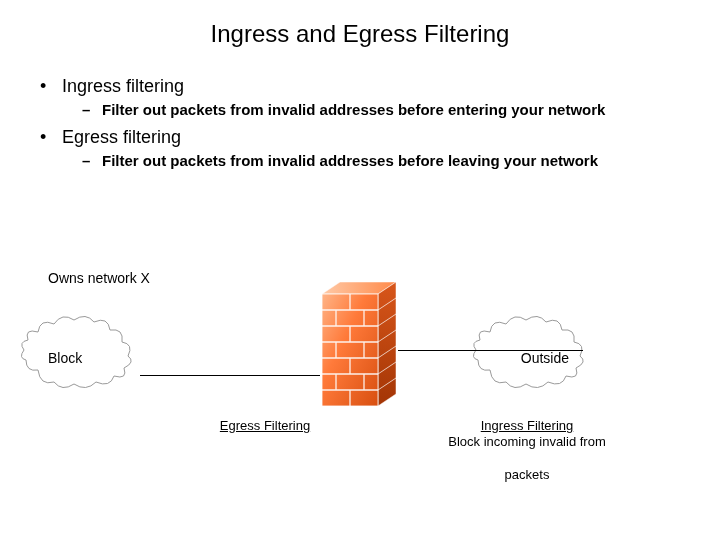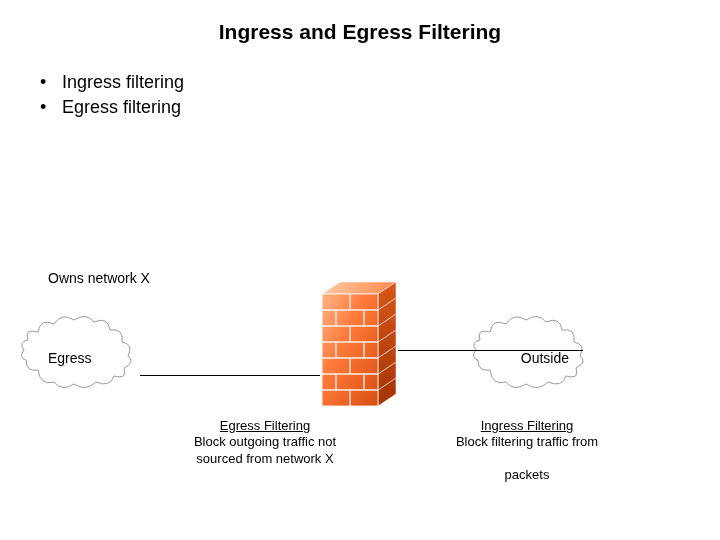--- a/index.html
+++ b/index.html
@@ -7,22 +7,22 @@
     width: 720px;
     height: 540px;
     background: #ffffff;
     font-family: Arial, Helvetica, sans-serif;
     color: #000;
     position: relative;
     overflow: hidden;
   }
   .title {
     text-align: center;
-    font-size: 21px;
-    font-weight: 700;
+    font-size: 24px;
+    font-weight: 400;
     margin-top: 20px;
     margin-bottom: 28px;
   }
   .bullets {
     padding-left: 40px;
     padding-right: 40px;
   }
   .b1 {
     font-size: 18px;
     margin-bottom: 4px;
@@ -125,30 +125,32 @@
   .egress-cap { left: 170px; top: 148px; }
   .ingress-cap { left: 432px; top: 148px; }
 </style>
 </head>
 <body>
 
 <h1 class="title">Ingress and Egress Filtering</h1>
 
 <div class="bullets">
   <div class="b1">Ingress filtering</div>
+  <div class="b2">Filter out packets from invalid addresses before entering your network</div>
   <div class="b1">Egress filtering</div>
+  <div class="b2">Filter out packets from invalid addresses before leaving your network</div>
 </div>
 
 <div class="diagram">
   <div class="owns-label">Owns network X</div>
 
   <svg class="cloud-left" viewBox="0 0 120 85">
     <path d="M20 60 Q8 62 8 50 Q0 48 6 40 Q0 32 10 30 Q6 18 20 22 Q22 8 36 14 Q44 2 56 10 Q68 2 76 12 Q90 6 92 20 Q106 18 104 32 Q116 34 110 46 Q118 52 106 58 Q110 70 96 66 Q92 78 78 72 Q68 82 56 74 Q44 82 36 72 Q22 76 20 60 Z" fill="#ffffff" stroke="#9a9a9a" stroke-width="1"></path>
   </svg>
-  <div class="inside-label">Egress</div>
+  <div class="inside-label">Block</div>
 
   <svg class="cloud-right" viewBox="0 0 120 85">
     <path d="M20 60 Q8 62 8 50 Q0 48 6 40 Q0 32 10 30 Q6 18 20 22 Q22 8 36 14 Q44 2 56 10 Q68 2 76 12 Q90 6 92 20 Q106 18 104 32 Q116 34 110 46 Q118 52 106 58 Q110 70 96 66 Q92 78 78 72 Q68 82 56 74 Q44 82 36 72 Q22 76 20 60 Z" fill="#ffffff" stroke="#9a9a9a" stroke-width="1"></path>
   </svg>
   <div class="outside-label">Outside</div>
 
   <div class="line-left"></div>
   <div class="line-right"></div>
 
   <svg class="wall" viewBox="0 0 80 130">
@@ -199,23 +201,22 @@
       <line x1="58" y1="62" x2="76" y2="50"></line>
       <line x1="58" y1="78" x2="76" y2="66"></line>
       <line x1="58" y1="94" x2="76" y2="82"></line>
       <line x1="58" y1="110" x2="76" y2="98"></line>
     </g>
     <rect x="2" y="14" width="56" height="112" fill="none" stroke="#ffffff" stroke-width="0.8"></rect>
   </svg>
 
   <div class="caption egress-cap">
     <span class="head">Egress Filtering</span><br>
-    <span>Block outgoing traffic not</span><br>
-    <span>sourced from network X</span>
+    <br>
   </div>
 
   <div class="caption ingress-cap">
     <span class="head">Ingress Filtering</span><br>
-    <span>Block filtering traffic from</span><br>
+    <span>Block incoming invalid from</span><br>
     <br>
     <span>packets</span>
   </div>
 </div>
 
 </body></html>

